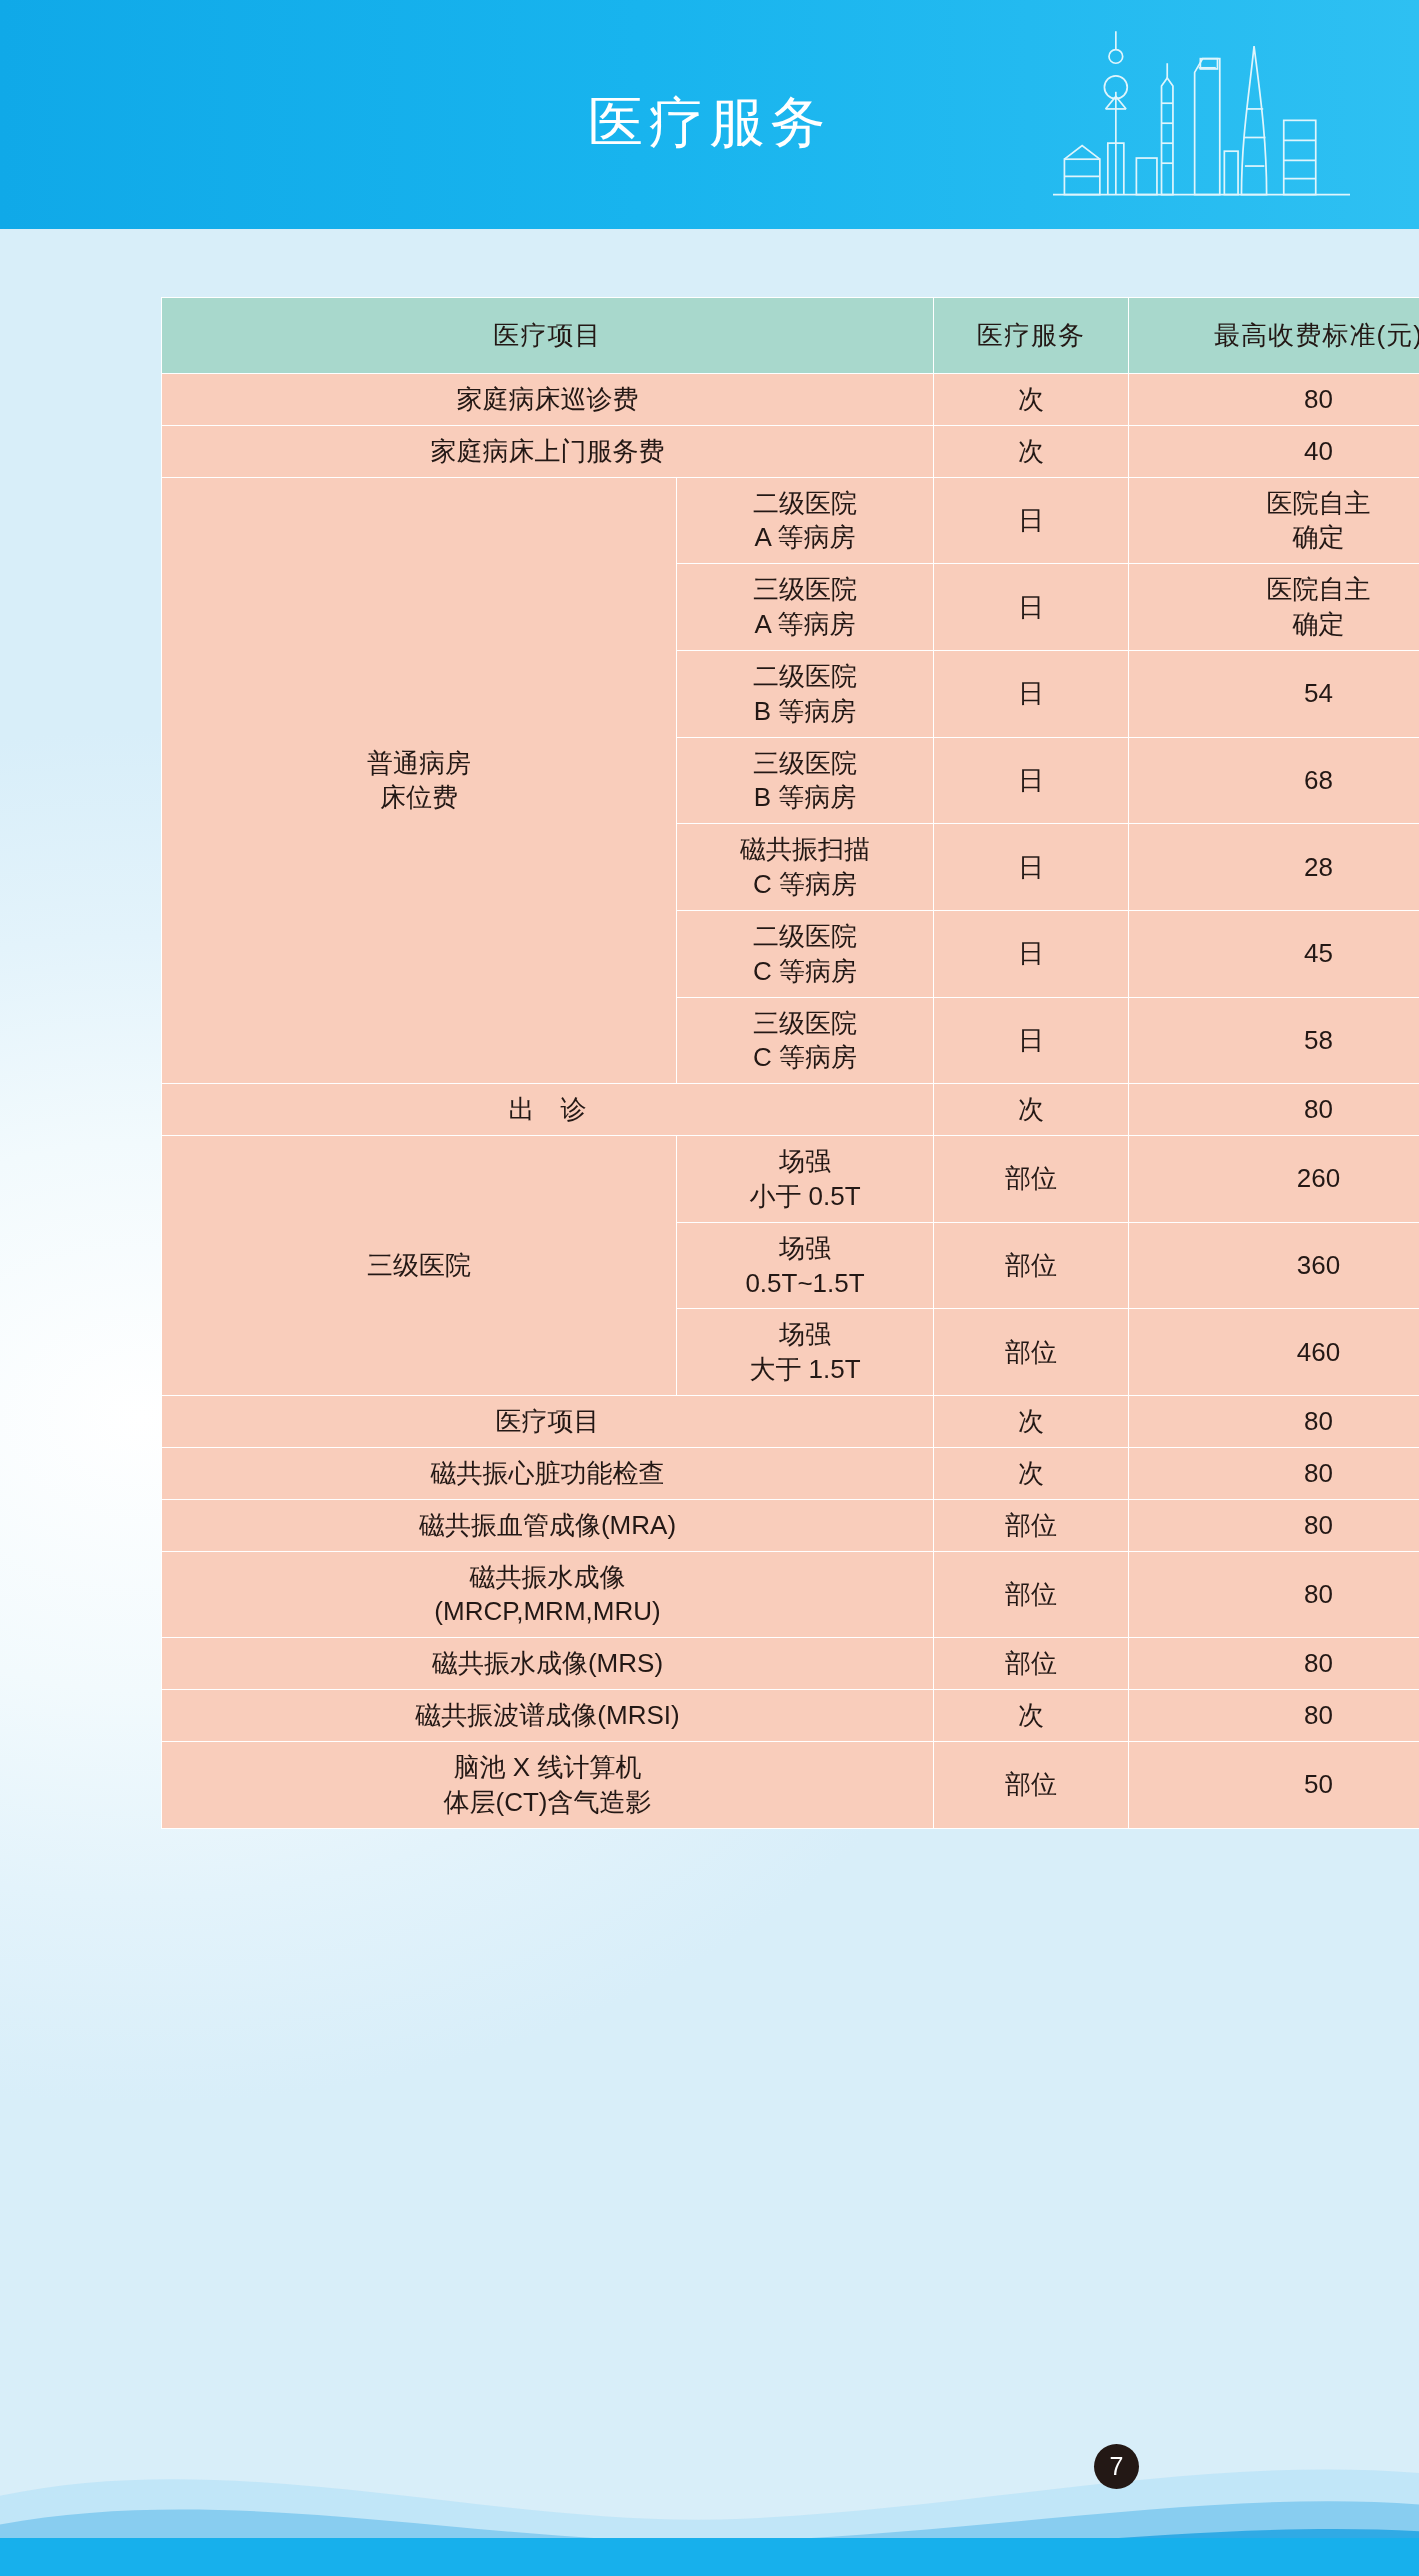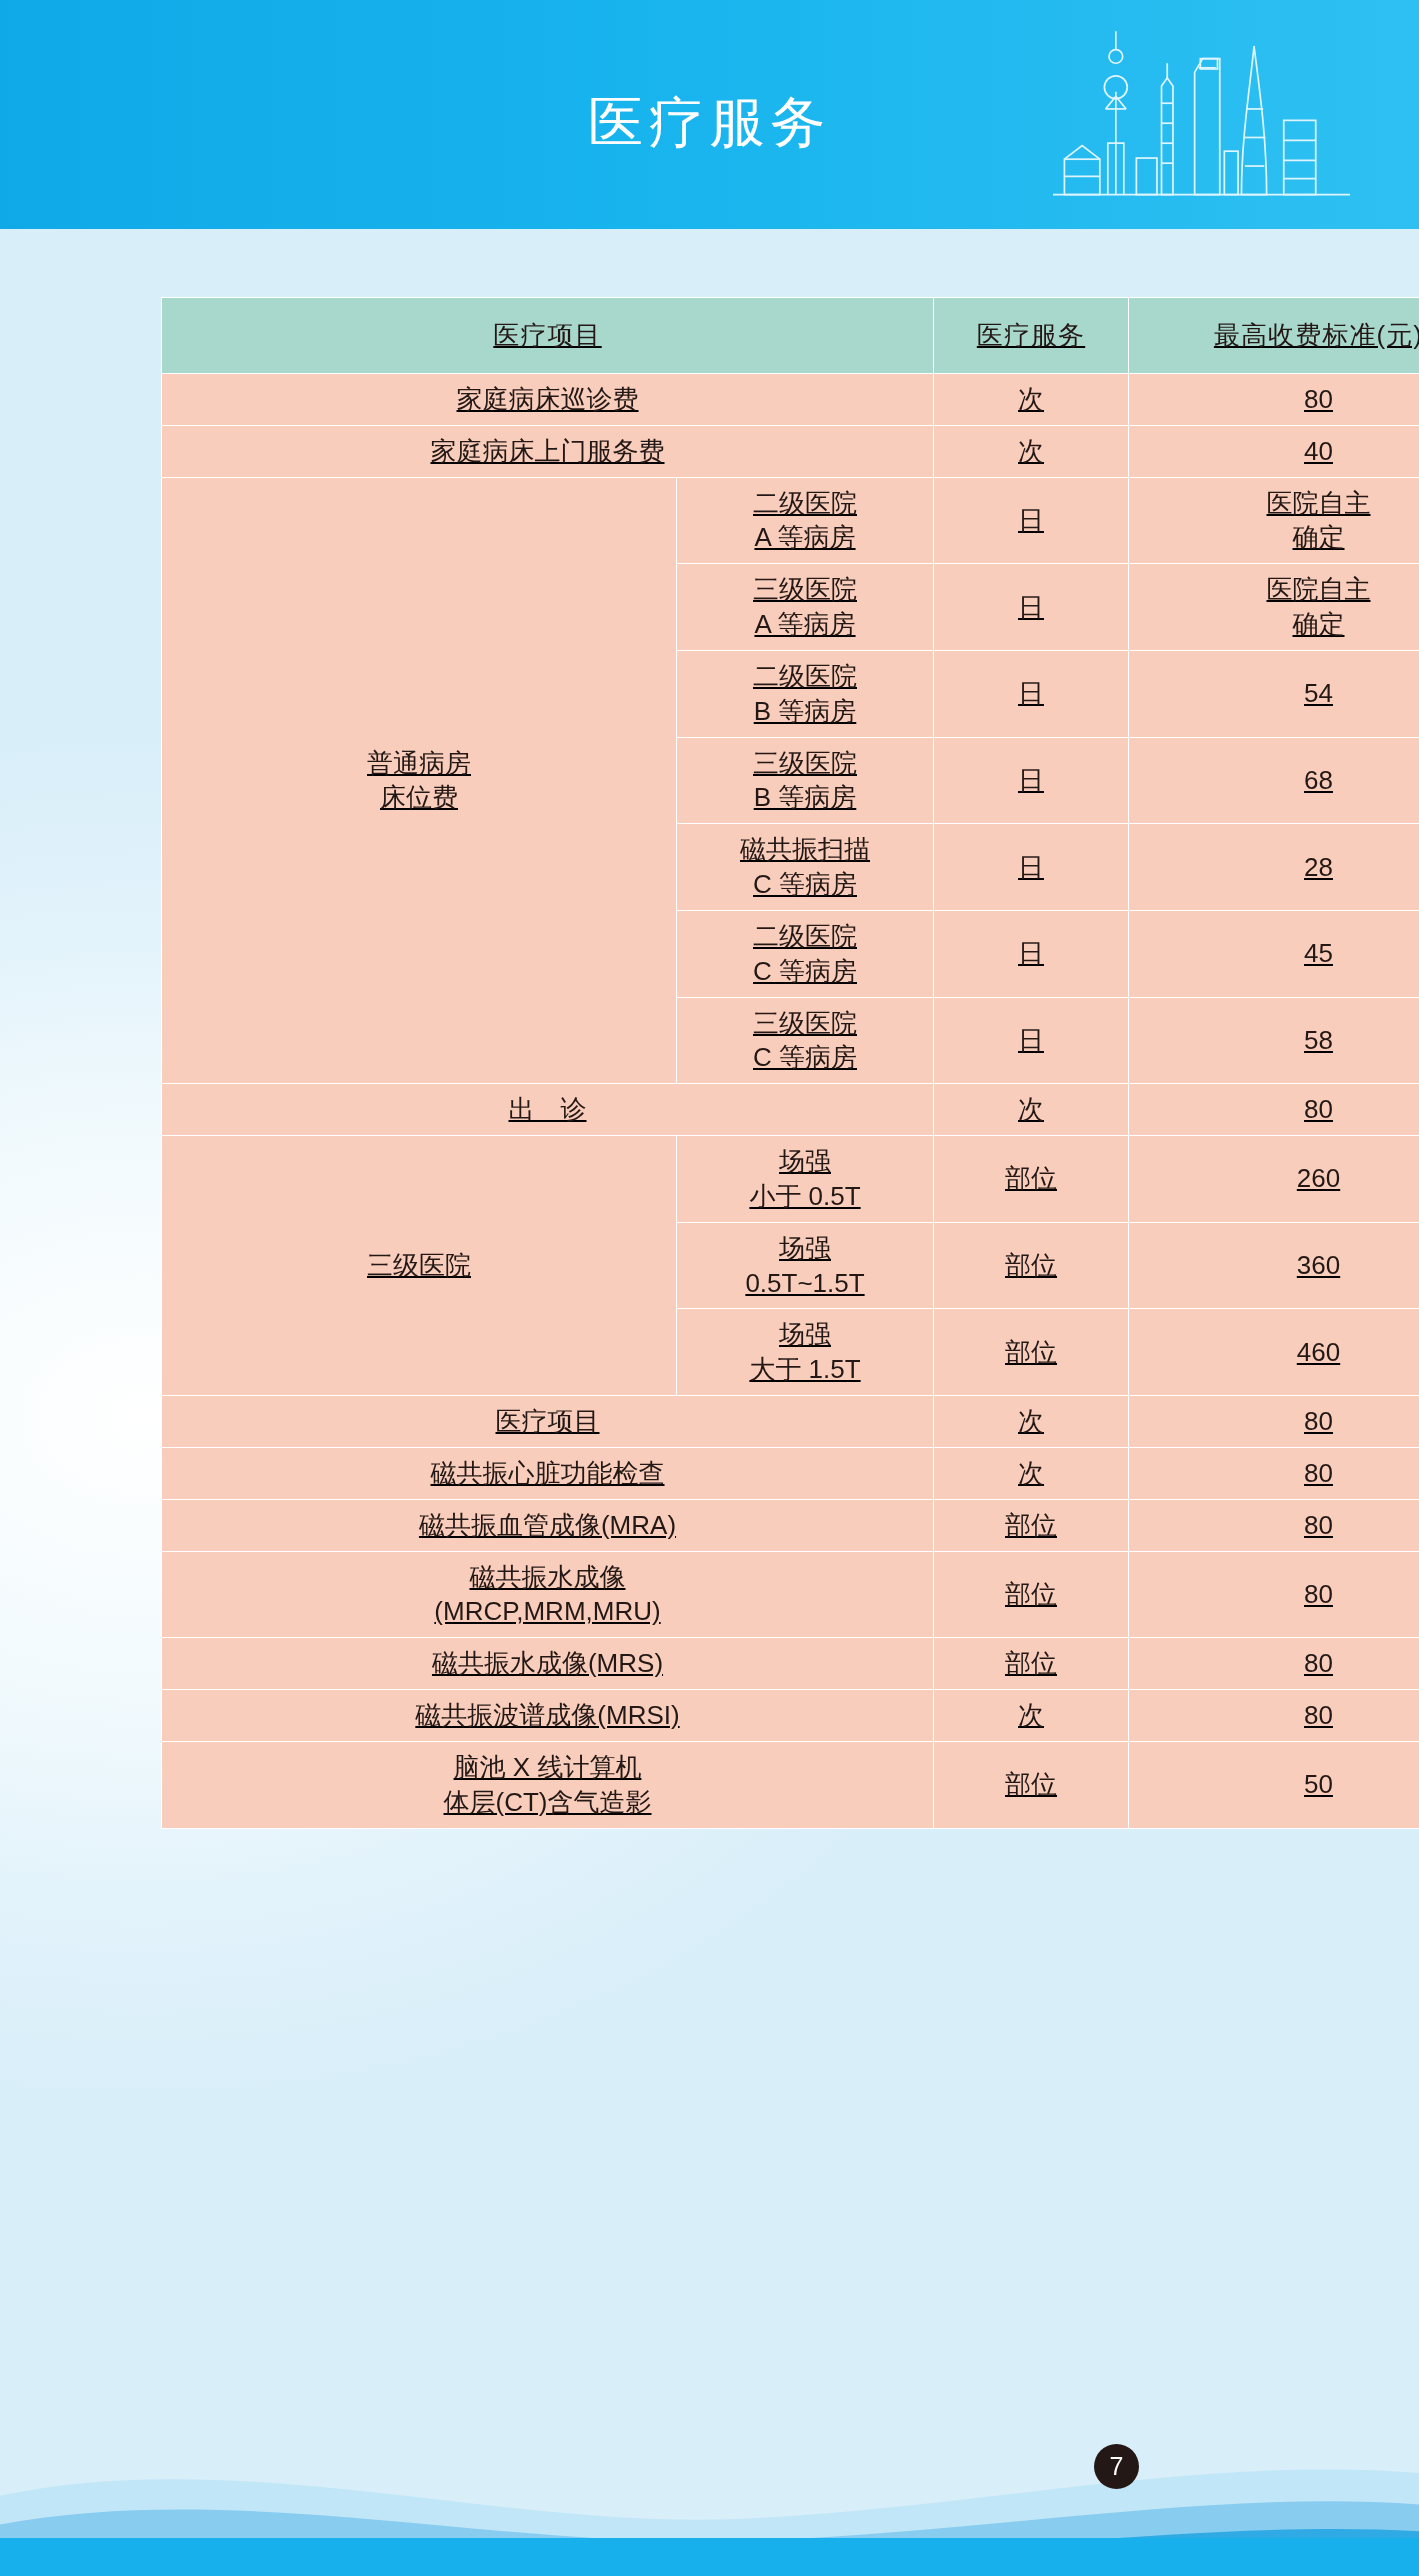--- a/index.html
+++ b/index.html
@@ -53,21 +53,20 @@
     height: 189px;
     opacity: 0.85;
   }
 
   
   .table-wrap {
     position: absolute;
     left: 161px;
     top: 297px;
     width: 1090px;
-    text-decoration: underline;
   }
   table.fee {
     border-collapse: collapse;
     width: 1090px;
     table-layout: fixed;
   }
   table.fee td, table.fee th {
     border: 1.7px solid #ffffff;
     text-align: center;
     vertical-align: middle;

